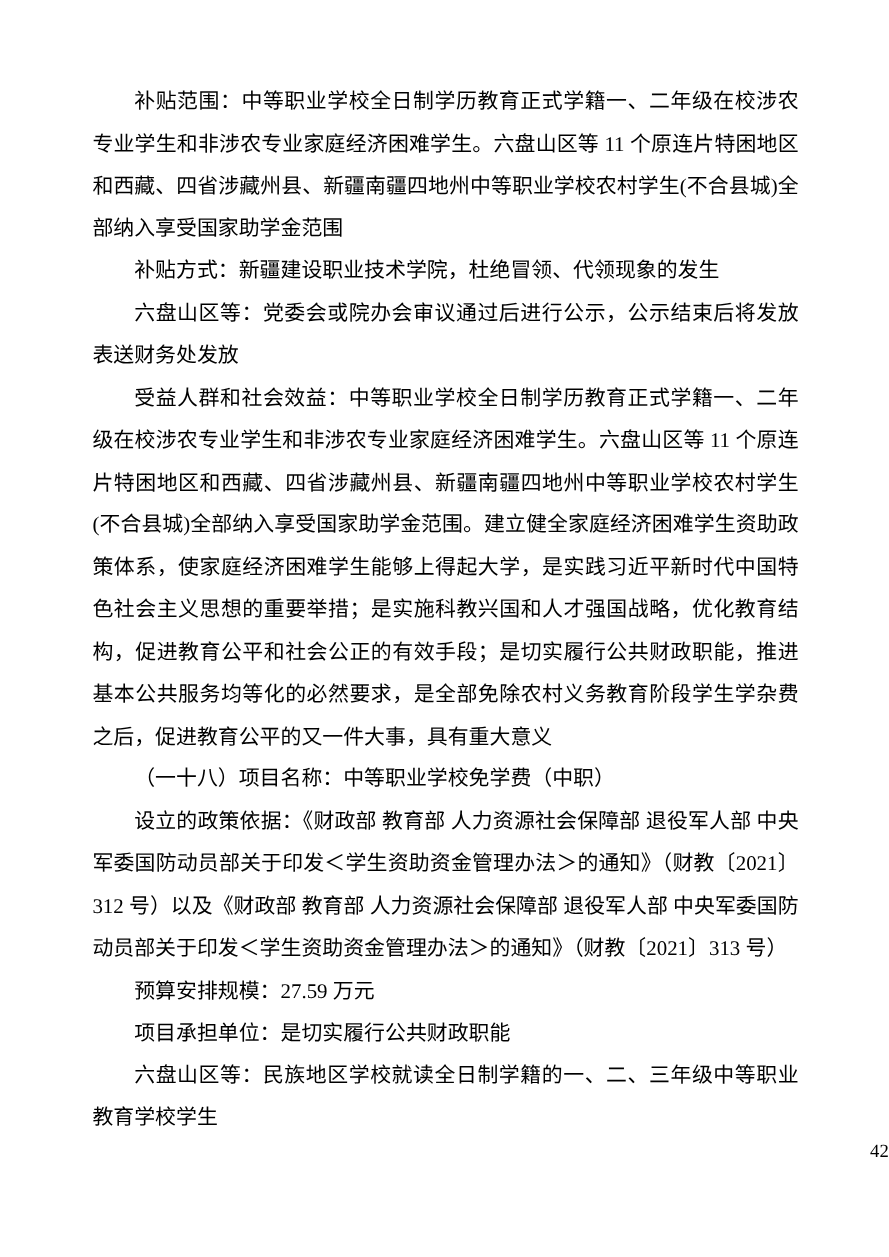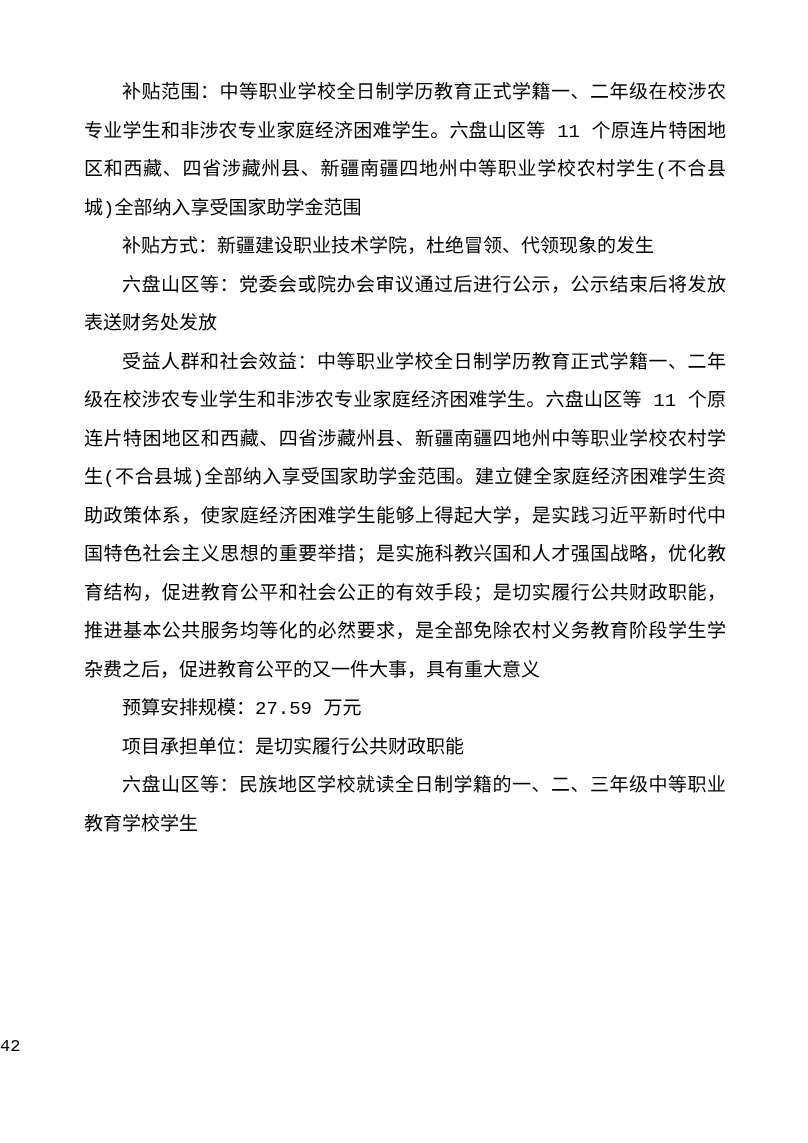--- a/index.html
+++ b/index.html
@@ -12,21 +12,20 @@
     height: 1143px;
     position: relative;
     overflow: hidden;
     font-family: "Liberation Serif", "DejaVu Serif", serif;
     color: #000000;
   }
   .page {
     position: absolute;
     inset: 0;
     background: #ffffff;
-    font-family: Liberation Mono, monospace;
   }
   .doc-body {
     position: absolute;
     top: 74px;
     left: 84px;
     width: 642px;
     font-size: 19px;
     line-height: 38.5px;
     text-align: justify;
     text-justify: inter-ideograph;
@@ -36,34 +35,36 @@
     margin: 0;
     padding: 0;
     text-indent: 2em;
     word-break: break-all;
   }
   .page-footer {
     position: absolute;
     top: 1036px;
     left: 0;
     width: 100%;
-    text-align: left;
+    text-align: right;
     font-size: 17px;
     line-height: 22px;
   }
 </style>
 </head>
 <body>
 
 <div class="page">
   <div class="doc-body">
       <p class="para">补贴范围：中等职业学校全日制学历教育正式学籍一、二年级在校涉农专业学生和非涉农专业家庭经济困难学生。六盘山区等 11 个原连片特困地区和西藏、四省涉藏州县、新疆南疆四地州中等职业学校农村学生(不合县城)全部纳入享受国家助学金范围</p>
       <p class="para">补贴方式：新疆建设职业技术学院，杜绝冒领、代领现象的发生</p>
       <p class="para">六盘山区等：党委会或院办会审议通过后进行公示，公示结束后将发放表送财务处发放</p>
       <p class="para">受益人群和社会效益：中等职业学校全日制学历教育正式学籍一、二年级在校涉农专业学生和非涉农专业家庭经济困难学生。六盘山区等 11 个原连片特困地区和西藏、四省涉藏州县、新疆南疆四地州中等职业学校农村学生(不合县城)全部纳入享受国家助学金范围。建立健全家庭经济困难学生资助政策体系，使家庭经济困难学生能够上得起大学，是实践习近平新时代中国特色社会主义思想的重要举措；是实施科教兴国和人才强国战略，优化教育结构，促进教育公平和社会公正的有效手段；是切实履行公共财政职能，推进基本公共服务均等化的必然要求，是全部免除农村义务教育阶段学生学杂费之后，促进教育公平的又一件大事，具有重大意义</p>
+      <p class="para">（一十八）项目名称：中等职业学校免学费（中职）</p>
+      <p class="para">设立的政策依据：《财政部 教育部 人力资源社会保障部 退役军人部 中央军委国防动员部关于印发＜学生资助资金管理办法＞的通知》（财教〔2021〕312 号）以及《财政部 教育部 人力资源社会保障部 退役军人部 中央军委国防动员部关于印发＜学生资助资金管理办法＞的通知》（财教〔2021〕313 号）</p>
       <p class="para">预算安排规模：27.59 万元</p>
       <p class="para">项目承担单位：是切实履行公共财政职能</p>
       <p class="para">六盘山区等：民族地区学校就读全日制学籍的一、二、三年级中等职业教育学校学生</p>
     </div>
   <div class="page-footer">
     <span>42</span>
   </div>
 </div>
 
 </body></html>

